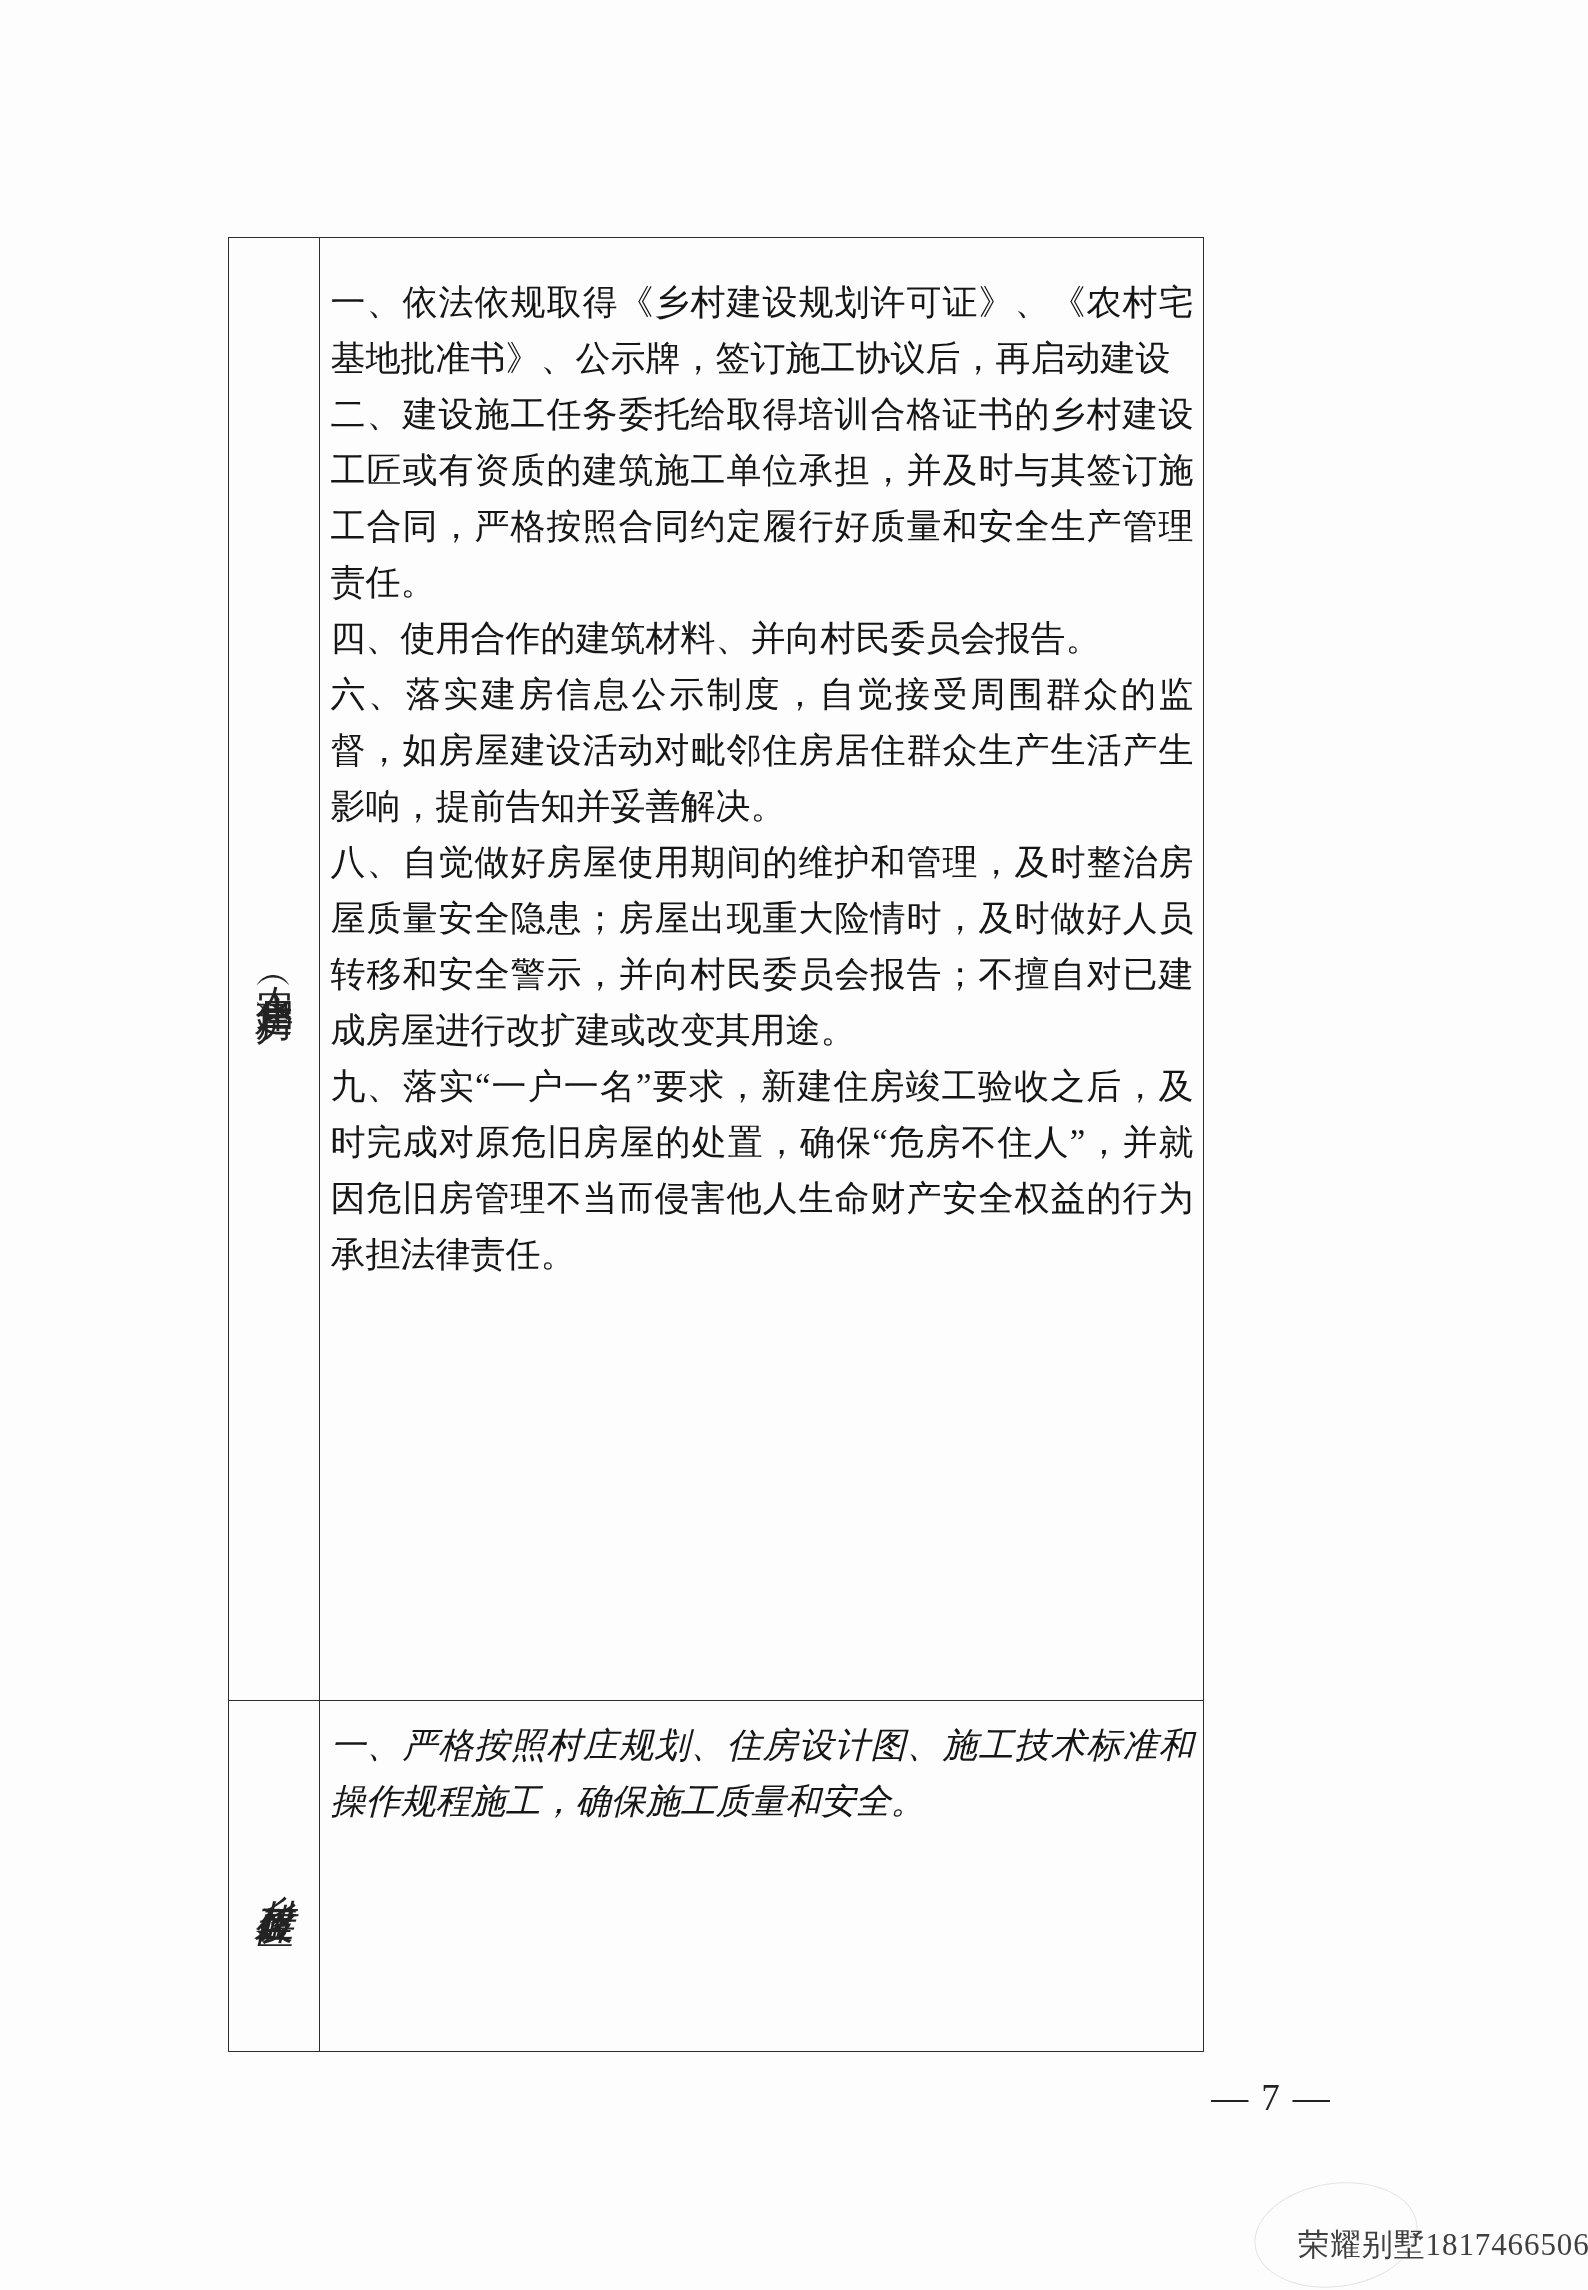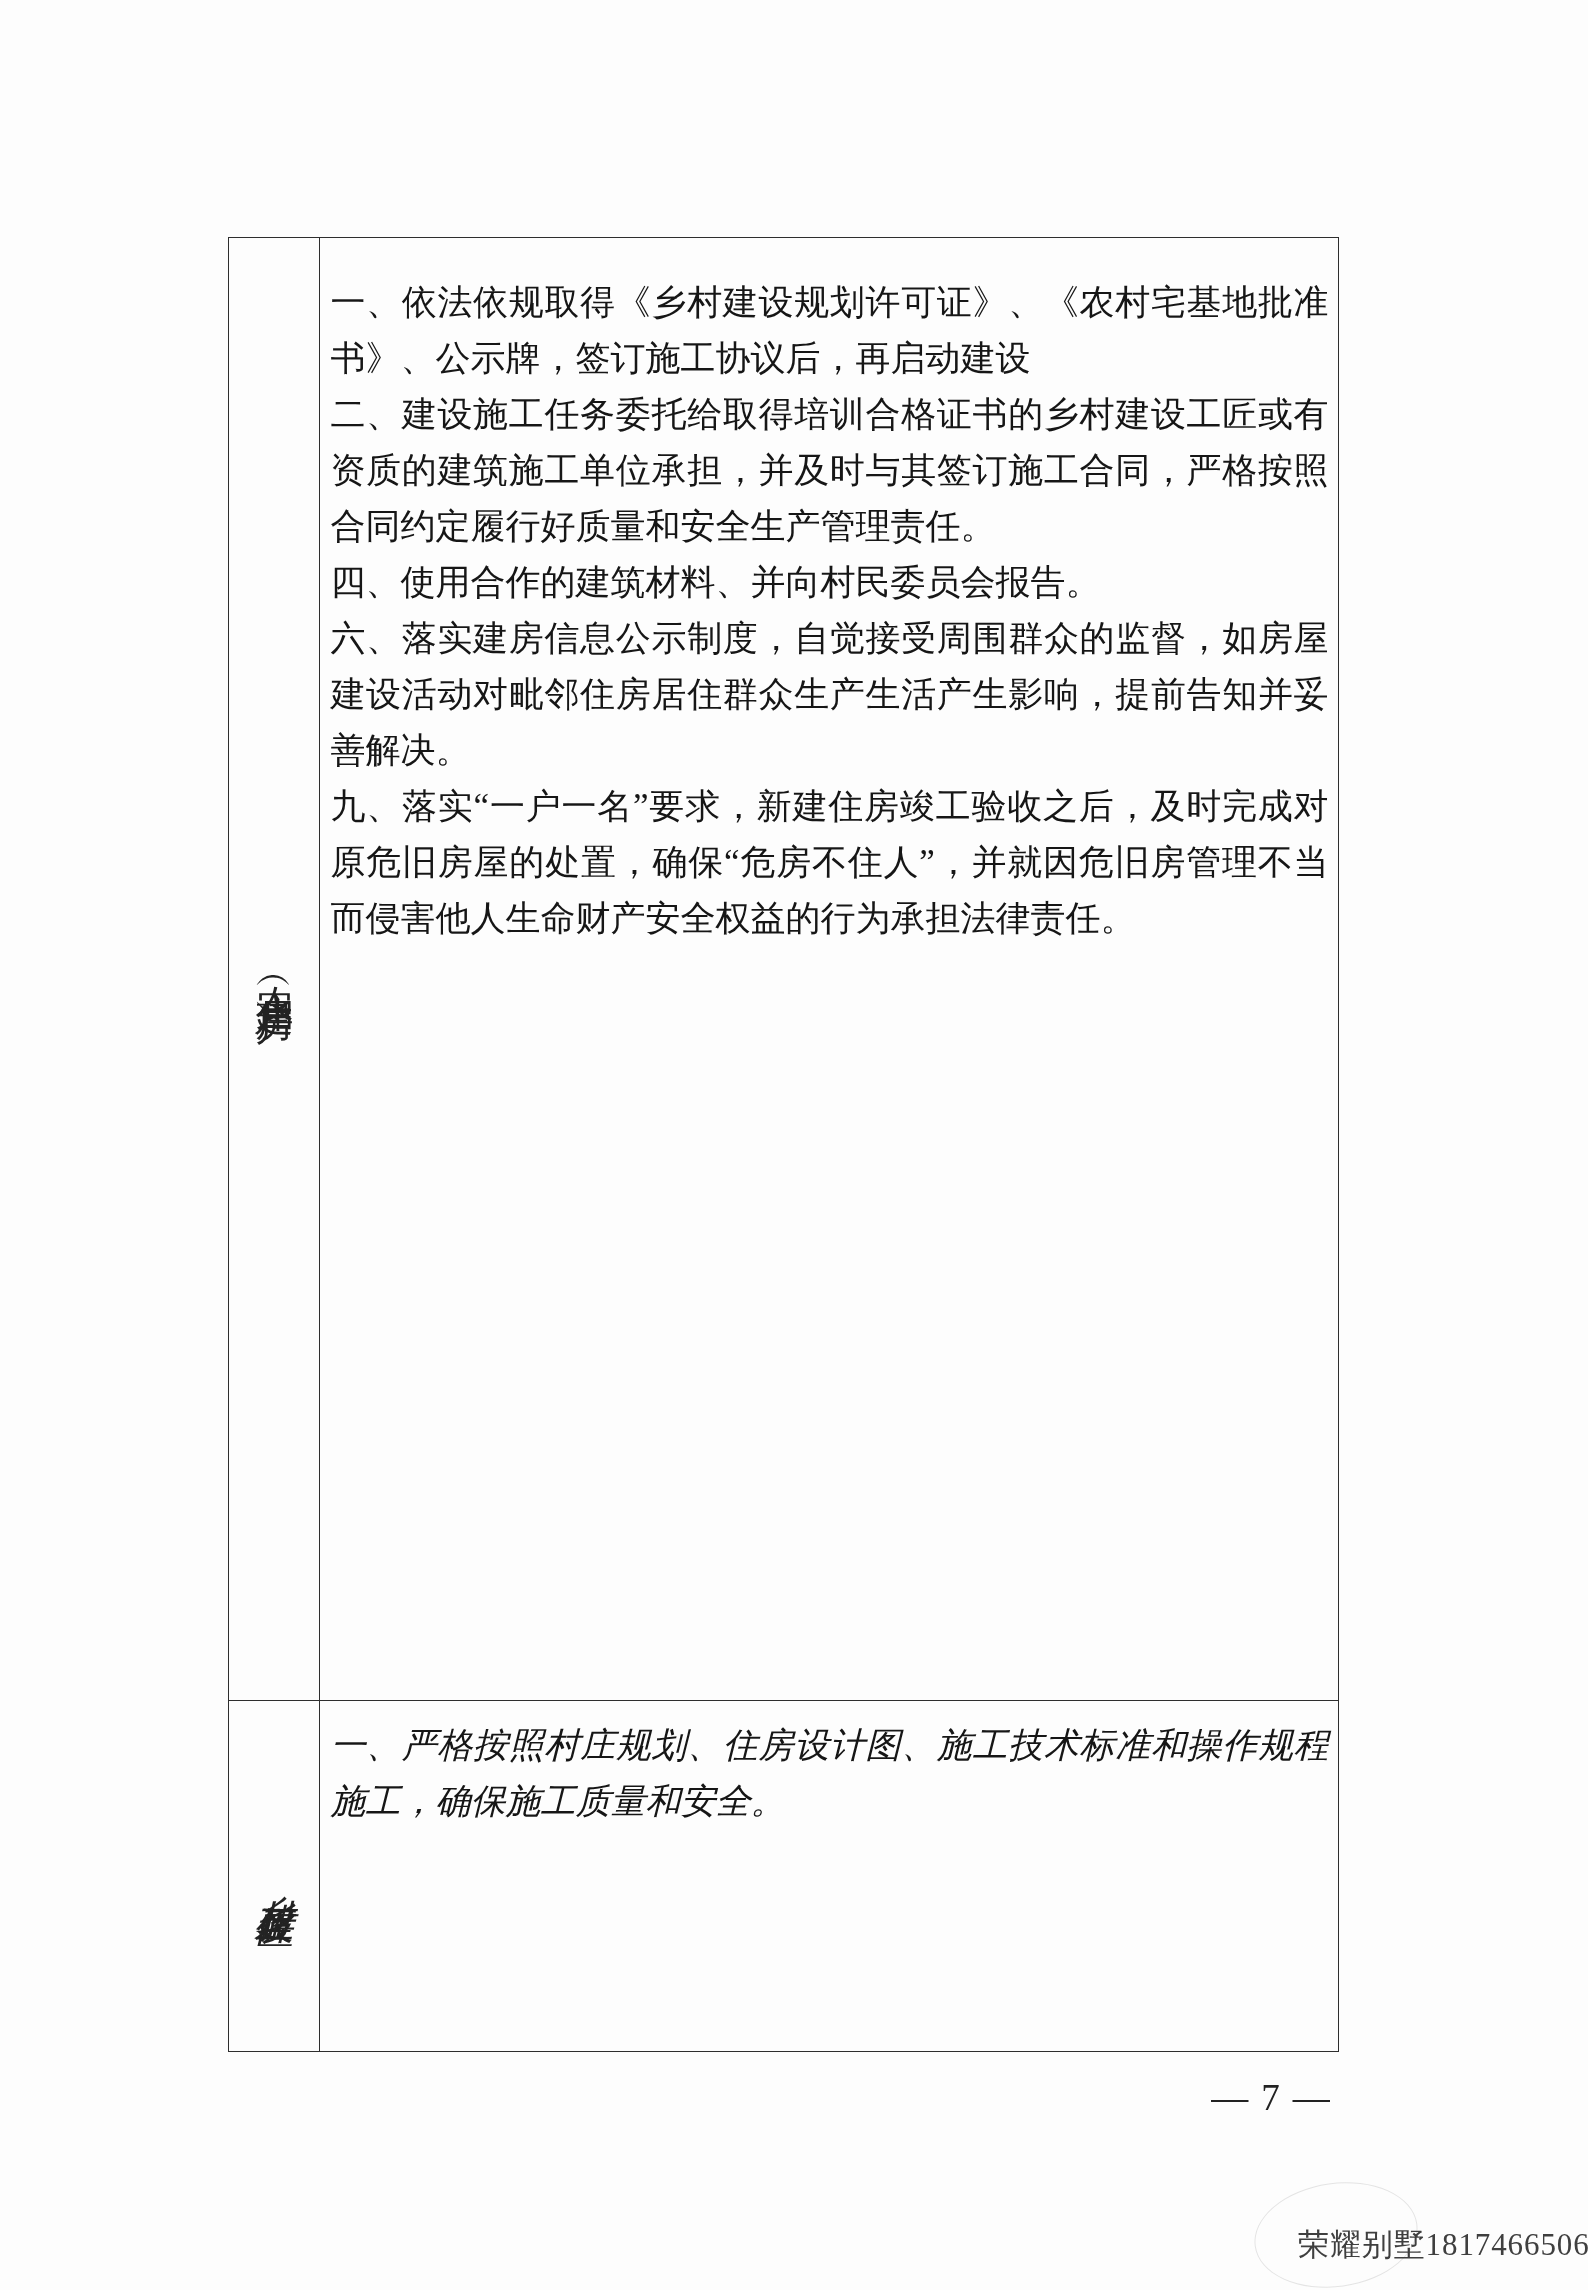--- a/index.html
+++ b/index.html
@@ -11,21 +11,21 @@
     position:relative;
     overflow:hidden;
   }
   .page{
     position:absolute;inset:0;
     background:#fdfdfd;
   }
   .duties-table{
     position:absolute;
     left:228px;top:237px;
-    width:1111px;height:1815px;
+    width:976px;height:1815px;
     border:1.9px solid #2e2e2e;
     box-sizing:border-box;
     display:flex;flex-direction:column;
     background:#fdfdfd;
   }
   .t-row{display:flex;box-sizing:border-box;}
   .t-row.row-1{height:1463px;border-bottom:1.9px solid #2e2e2e;}
   .t-row.row-2{flex:1;font-style:italic;}
   .cell-label{
     width:91px;flex:0 0 91px;
@@ -93,20 +93,21 @@
 
     <div class="t-row row-1">
       <div class="cell-label">
         <span class="vertical-label">农户（建房户）</span>
       </div>
       <div class="cell-content">
         <p>一、依法依规取得《乡村建设规划许可证》、《农村宅基地批准书》、公示牌，签订施工协议后，再启动建设</p>
         <p>二、建设施工任务委托给取得培训合格证书的乡村建设工匠或有资质的建筑施工单位承担，并及时与其签订施工合同，严格按照合同约定履行好质量和安全生产管理责任。</p>
         <p>四、使用合作的建筑材料、并向村民委员会报告。</p>
         <p>六、落实建房信息公示制度，自觉接受周围群众的监督，如房屋建设活动对毗邻住房居住群众生产生活产生影响，提前告知并妥善解决。</p>
+        <p>八、自觉做好房屋使用期间的维护和管理，及时整治房屋质量安全隐患；房屋出现重大险情时，及时做好人员转移和安全警示，并向村民委员会报告；不擅自对已建成房屋进行改扩建或改变其用途。</p>
         <p>九、落实“一户一名”要求，新建住房竣工验收之后，及时完成对原危旧房屋的处置，确保“危房不住人”，并就因危旧房管理不当而侵害他人生命财产安全权益的行为承担法律责任。</p>
       </div>
     </div>
 
     <div class="t-row row-2">
       <div class="cell-label">
         <span class="vertical-label">乡村建设工匠</span>
       </div>
       <div class="cell-content">
         <p>一、严格按照村庄规划、住房设计图、施工技术标准和操作规程施工，确保施工质量和安全。</p>

